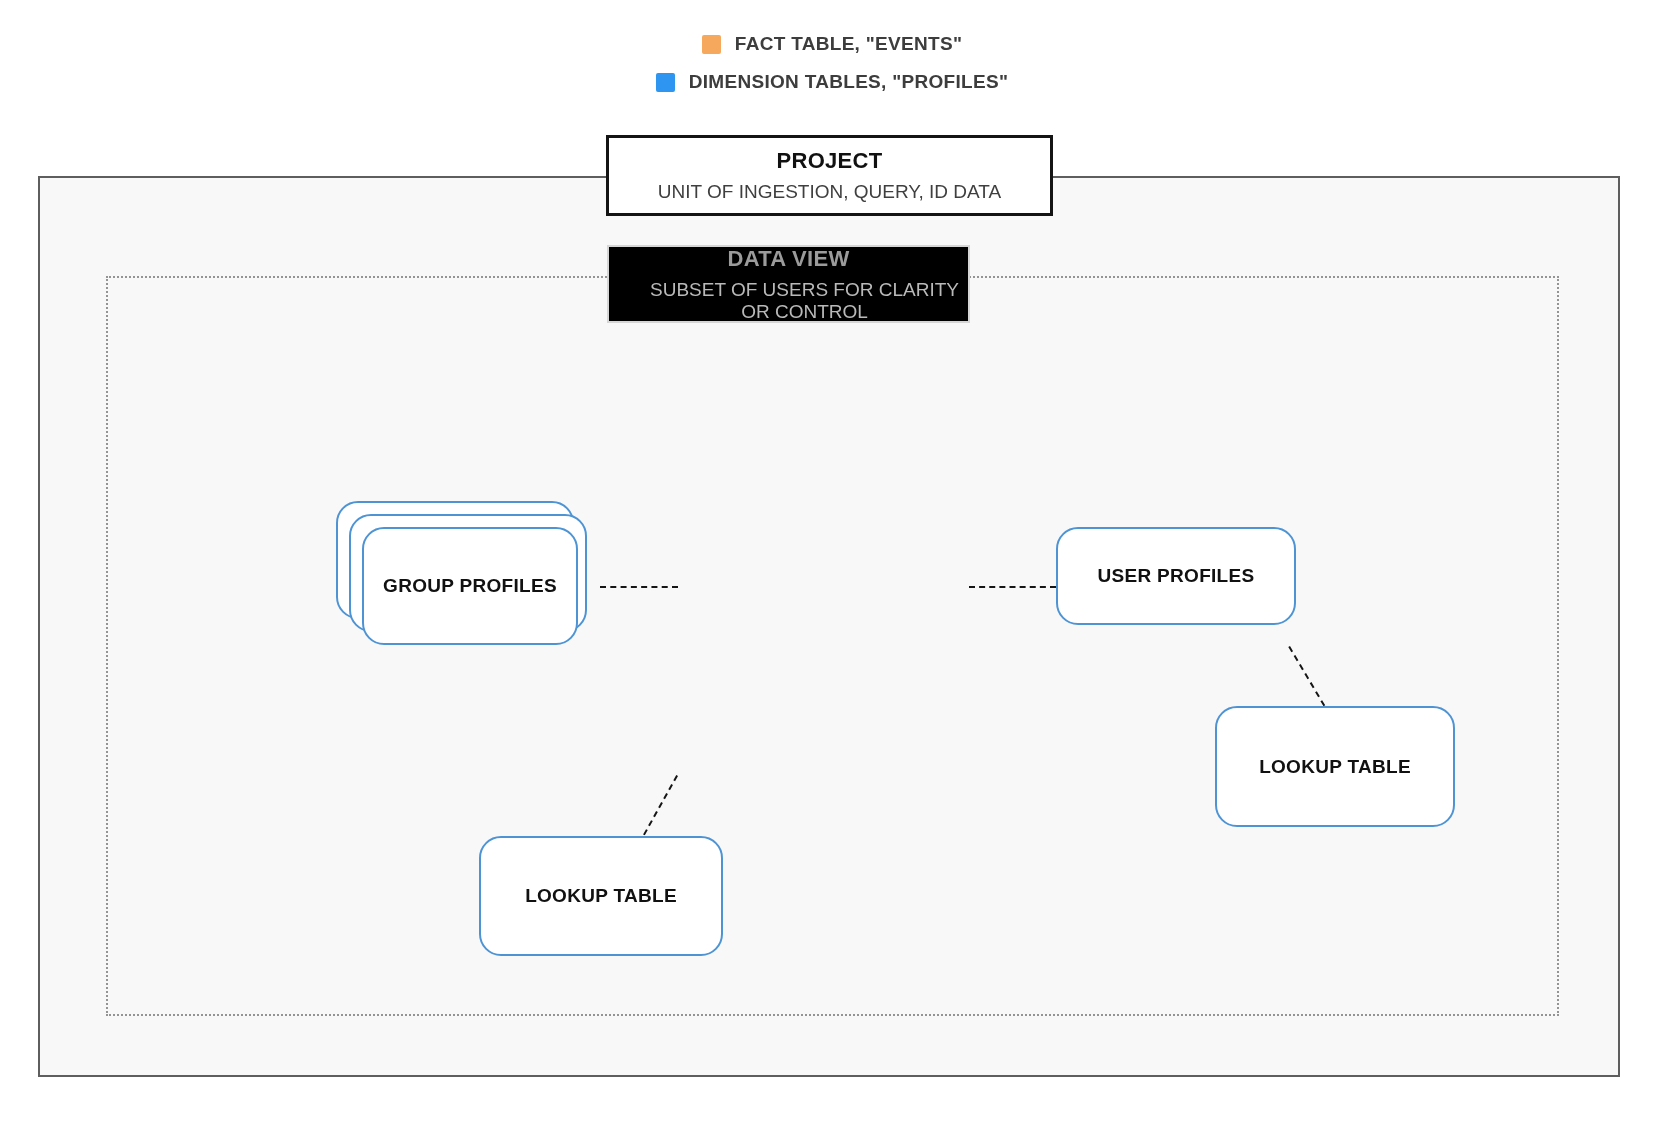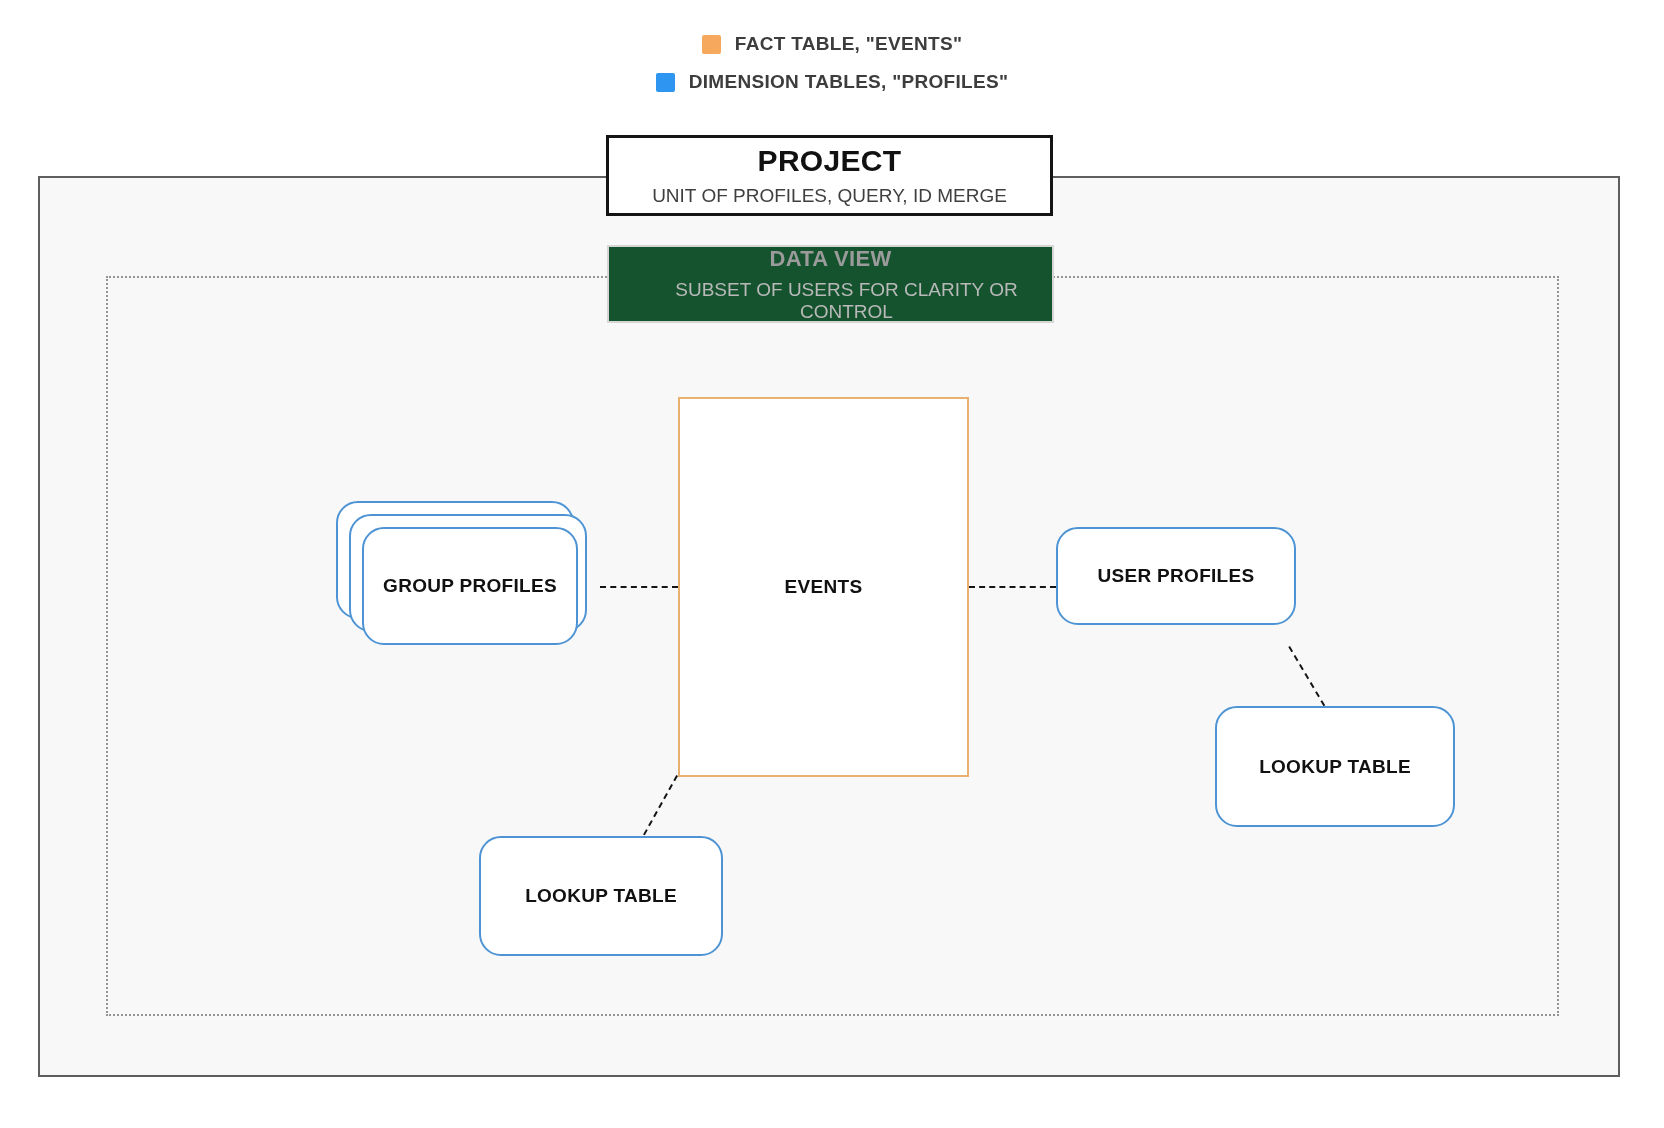--- a/index.html
+++ b/index.html
@@ -43,25 +43,25 @@
   
   .panel {
     position: absolute; box-sizing: border-box; text-align: center;
     display: flex; flex-direction: column; align-items: center; justify-content: center;
     gap: 7px;
   }
   .project-box {
     left: 606px; top: 135px; width: 447px; height: 81px;
     background: #ffffff; border: 3px solid #141414; z-index: 5;
   }
-  .project-title { font-size: 30px; font-weight: bold; color: #111111; letter-spacing: 0.3px; }
+  .project-title { font-size: 22px; font-weight: bold; color: #111111; letter-spacing: 0.3px; }
   .project-subtitle { font-size: 19px; color: #3f3f3f; }
   .dataview-box {
-    left: 607px; top: 245px; width: 447px; height: 78px;
-    background: #14532d; border: 2px solid #d6d6d6; z-index: 3;
+    left: 607px; top: 245px; width: 363px; height: 78px;
+    background: #000000; border: 2px solid #d6d6d6; z-index: 3;
   }
   .dataview-title { font-size: 22px; font-weight: bold; color: #9b9b9b; letter-spacing: 0.3px; }
   .dataview-subtitle { font-size: 19px; color: #b9b9b9; margin-left: 32px; }
 
   
   .connector { position: absolute; border-top: 2px dashed #151515; z-index: 3; }
   .conn-group-events  { left: 600px;  top: 586px; width: 78px; }
   .conn-events-user   { left: 969px;  top: 586px; width: 87px; }
   .conn-user-lookup   { left: 1290px; top: 646px; width: 69px;
                         transform: rotate(59.3deg); transform-origin: 0 0; }
@@ -99,42 +99,39 @@
       <span class="legend-label">DIMENSION TABLES, "PROFILES"</span>
     </div>
   </div>
 
   <div class="outer-box"></div>
 
   <div class="dotted-box"></div>
 
   <div class="panel project-box">
     <div class="project-title">PROJECT</div>
-    <div class="project-subtitle">UNIT OF PROFILES, QUERY, ID MERGE</div>
+    <div class="project-subtitle">UNIT OF INGESTION, QUERY, ID DATA</div>
   </div>
 
   <div class="panel dataview-box">
     <div class="dataview-title">DATA VIEW</div>
     <div class="dataview-subtitle">SUBSET OF USERS FOR CLARITY OR CONTROL</div>
   </div>
 
   <div class="connector conn-group-events"></div>
   <div class="connector conn-events-user"></div>
   <div class="connector conn-user-lookup"></div>
   <div class="connector conn-events-lookup"></div>
 
   <div class="node blue-node gp-back"></div>
   <div class="node blue-node gp-mid"></div>
   <div class="node blue-node gp-front">
     <span>GROUP PROFILES</span>
   </div>
 
-  <div class="node events-box">
-    <span>EVENTS</span>
-  </div>
 
   <div class="node blue-node user-profiles-box">
     <span>USER PROFILES</span>
   </div>
 
   <div class="node blue-node lookup-right-box">
     <span>LOOKUP TABLE</span>
   </div>
 
   <div class="node blue-node lookup-bottom-box">

